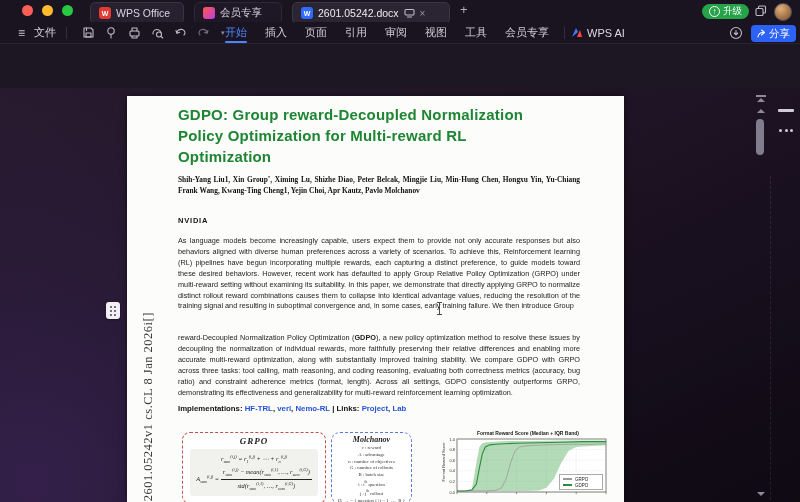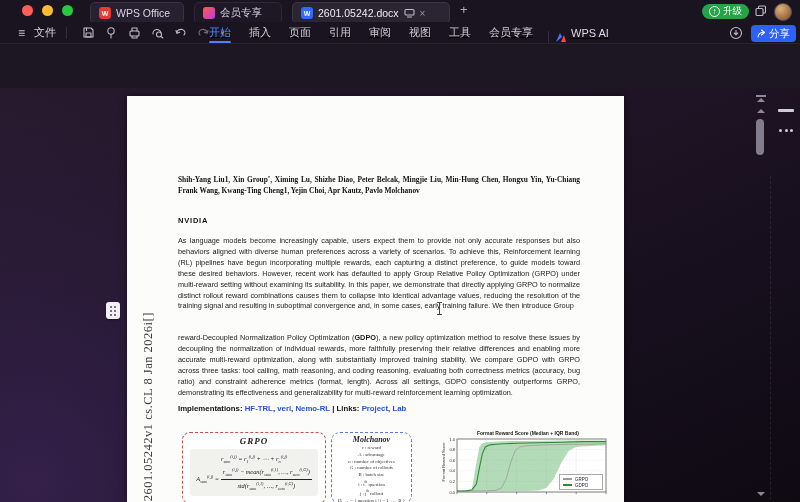--- a/index.html
+++ b/index.html
@@ -10,21 +10,21 @@
   .tl{position:absolute;top:5px;width:11px;height:11px;border-radius:50%;}
   .wtab{position:absolute;top:2px;height:18px;border-radius:5px;display:flex;align-items:center;
         gap:5px;padding:10px 8px;font-size:10.5px;color:#d8d4df;box-sizing:border-box;}
   .tablogo{width:12px;height:12px;border-radius:3px;display:flex;align-items:center;justify-content:center;
         color:#fff;font-size:7px;font-weight:bold;flex:0 0 auto;}
   .pill{position:absolute;display:flex;align-items:center;gap:3px;border-radius:8px;color:#fff;}
   
   .menubar{position:absolute;left:0;top:22px;width:800px;height:22px;background:#1a1420;
         border-bottom:1px solid #2a2334;box-sizing:border-box;}
   .mb-el{position:absolute;top:0;height:21px;display:flex;align-items:center;color:#c5c0cf;}
-  .menu-items{position:absolute;left:200px;top:0;height:21px;display:flex;align-items:flex-end;text-decoration:underline;}
+  .menu-items{position:absolute;left:216px;top:0;height:21px;display:flex;align-items:center;}
   .mi{padding:0 9px;font-size:11px;color:#cfcad9;position:relative;height:21px;display:flex;align-items:center;}
   .mi.active{color:#4f82ff;}
   .mi.active::after{content:"";position:absolute;left:9px;right:9px;bottom:0;height:2px;background:#4f82ff;border-radius:1px;}
   .vdiv{width:1px;height:12px;background:#352e40;}
   svg.ic{stroke:#bfb9c9;fill:none;stroke-width:1.1;stroke-linecap:round;stroke-linejoin:round;display:block;}
   
   .toolbar{position:absolute;left:0;top:44px;width:800px;height:44px;background:#1d1724;}
   .tb-row{position:absolute;height:18px;display:flex;align-items:center;color:#cfcad8;}
   .ibx{display:inline-flex;align-items:center;justify-content:center;min-width:17px;height:16px;
        font-size:10.5px;color:#c9c4d3;}
@@ -460,20 +460,25 @@
             <rect x="4.5" y="4.5" width="6.5" height="6.5" rx="1"></rect>
           </svg>
         <span class="dd">▾</span>
       </span>
     </div>
   </div>
 
   <div class="docarea">
 
     <div class="page">
+      <div class="ptitle">
+        <div>GDPO: Group reward-Decoupled Normalization</div>
+        <div>Policy Optimization for Multi-reward RL</div>
+        <div>Optimization</div>
+      </div>
 
       <div class="authors"><span>Shih-Yang Liu1, Xin Group</span><sup style="font-size:5px;">*</sup><span>, Ximing Lu, Shizhe Diao, Peter Belcak, Mingjie Liu, Min-Hung Chen, Hongxu Yin, Yu-Chiang Frank Wang, Kwang-Ting Cheng1, Yejin Choi, Apr Kautz, Pavlo Molchanov</span></div>
 
       <div class="affil">NVIDIA</div>
 
       <div class="abs" style="top:140px;height:95px;">As language models become increasingly capable, users expect them to provide not only accurate responses but also behaviors aligned with diverse human preferences across a variety of scenarios. To achieve this, Reinforcement learning (RL) pipelines have begun incorporating multiple rewards, each capturing a distinct preference, to guide models toward these desired behaviors. However, recent work has defaulted to apply Group Relative Policy Optimization (GRPO) under multi-reward setting without examining its suitability. In this paper, we demonstrate that directly applying GRPO to normalize distinct rollout reward combinations causes them to collapse into identical advantage values, reducing the resolution of the training signal and resulting in suboptimal convergence and, in some cases, early training failure. We then introduce Group</div>
 
       <div class="abs" style="top:237px;height:72px;"><span>reward-Decoupled Normalization Policy Optimization (</span><b>GDPO</b><span>), a new policy optimization method to resolve these issues by decoupling the normalization of individual rewards, more faithfully preserving their relative differences and enabling more accurate multi-reward optimization, along with substantially improved training stability. We compare GDPO with GRPO across three tasks: tool calling, math reasoning, and coding reasoning, evaluating both correctness metrics (accuracy, bug ratio) and constraint adherence metrics (format, length). Across all settings, GDPO consistently outperforms GRPO, demonstrating its effectiveness and generalizability for multi-reward reinforcement learning optimization.</span></div>
 
       <div class="impl">

